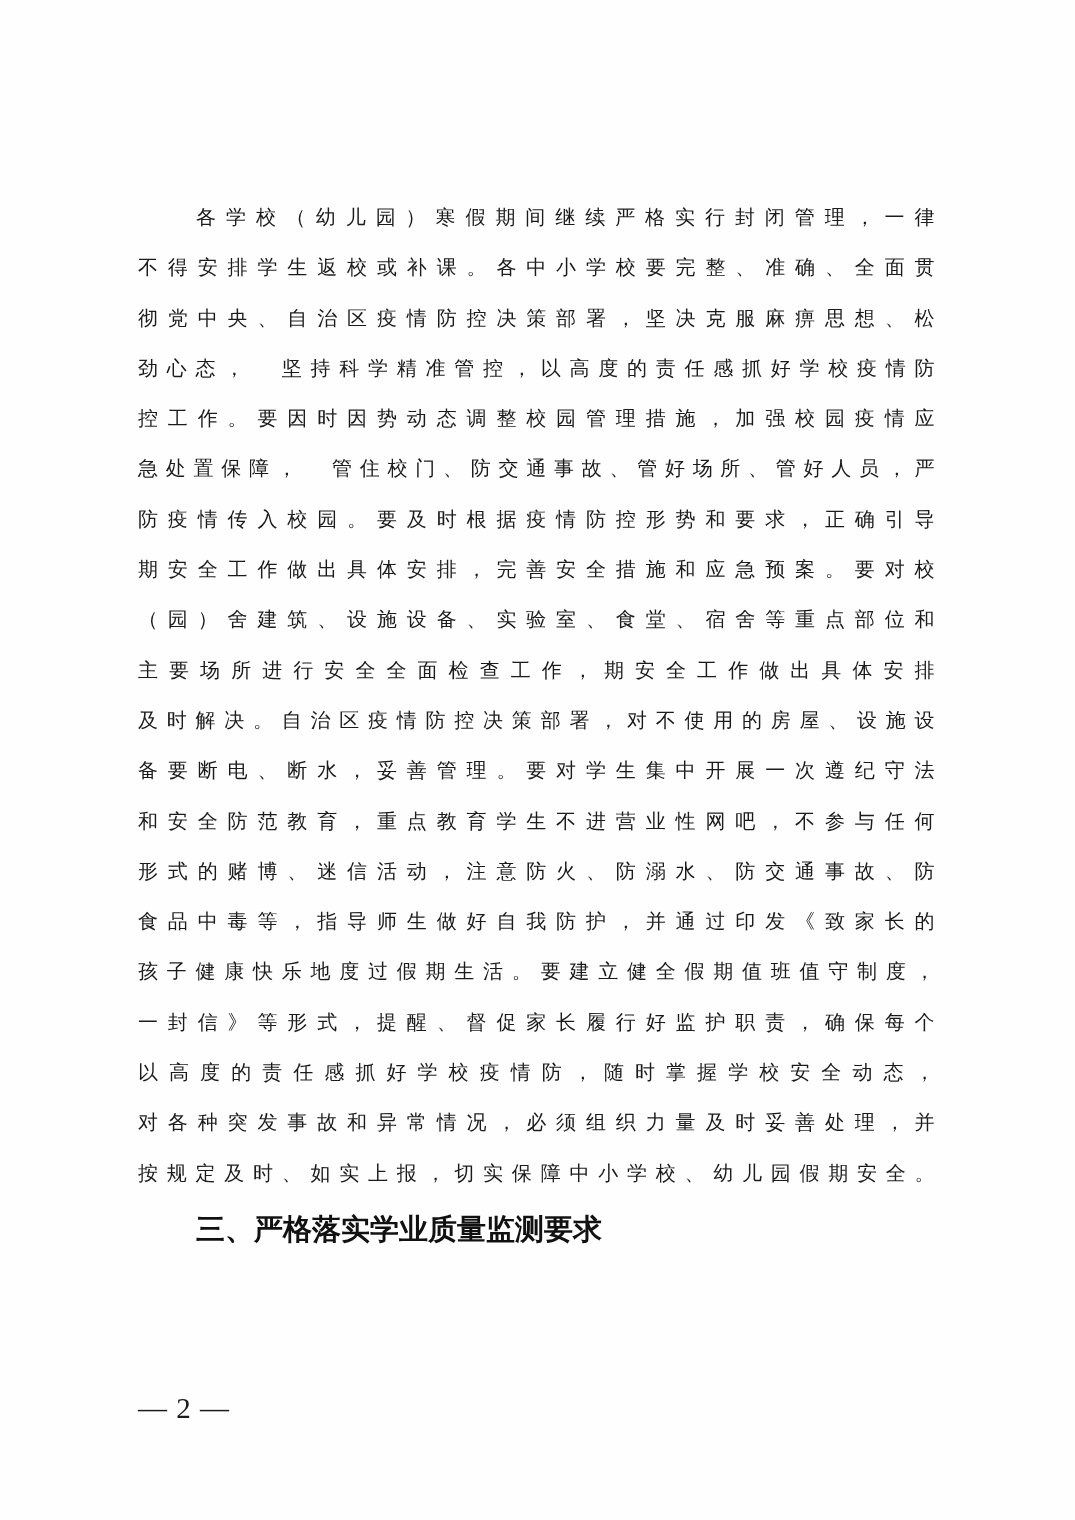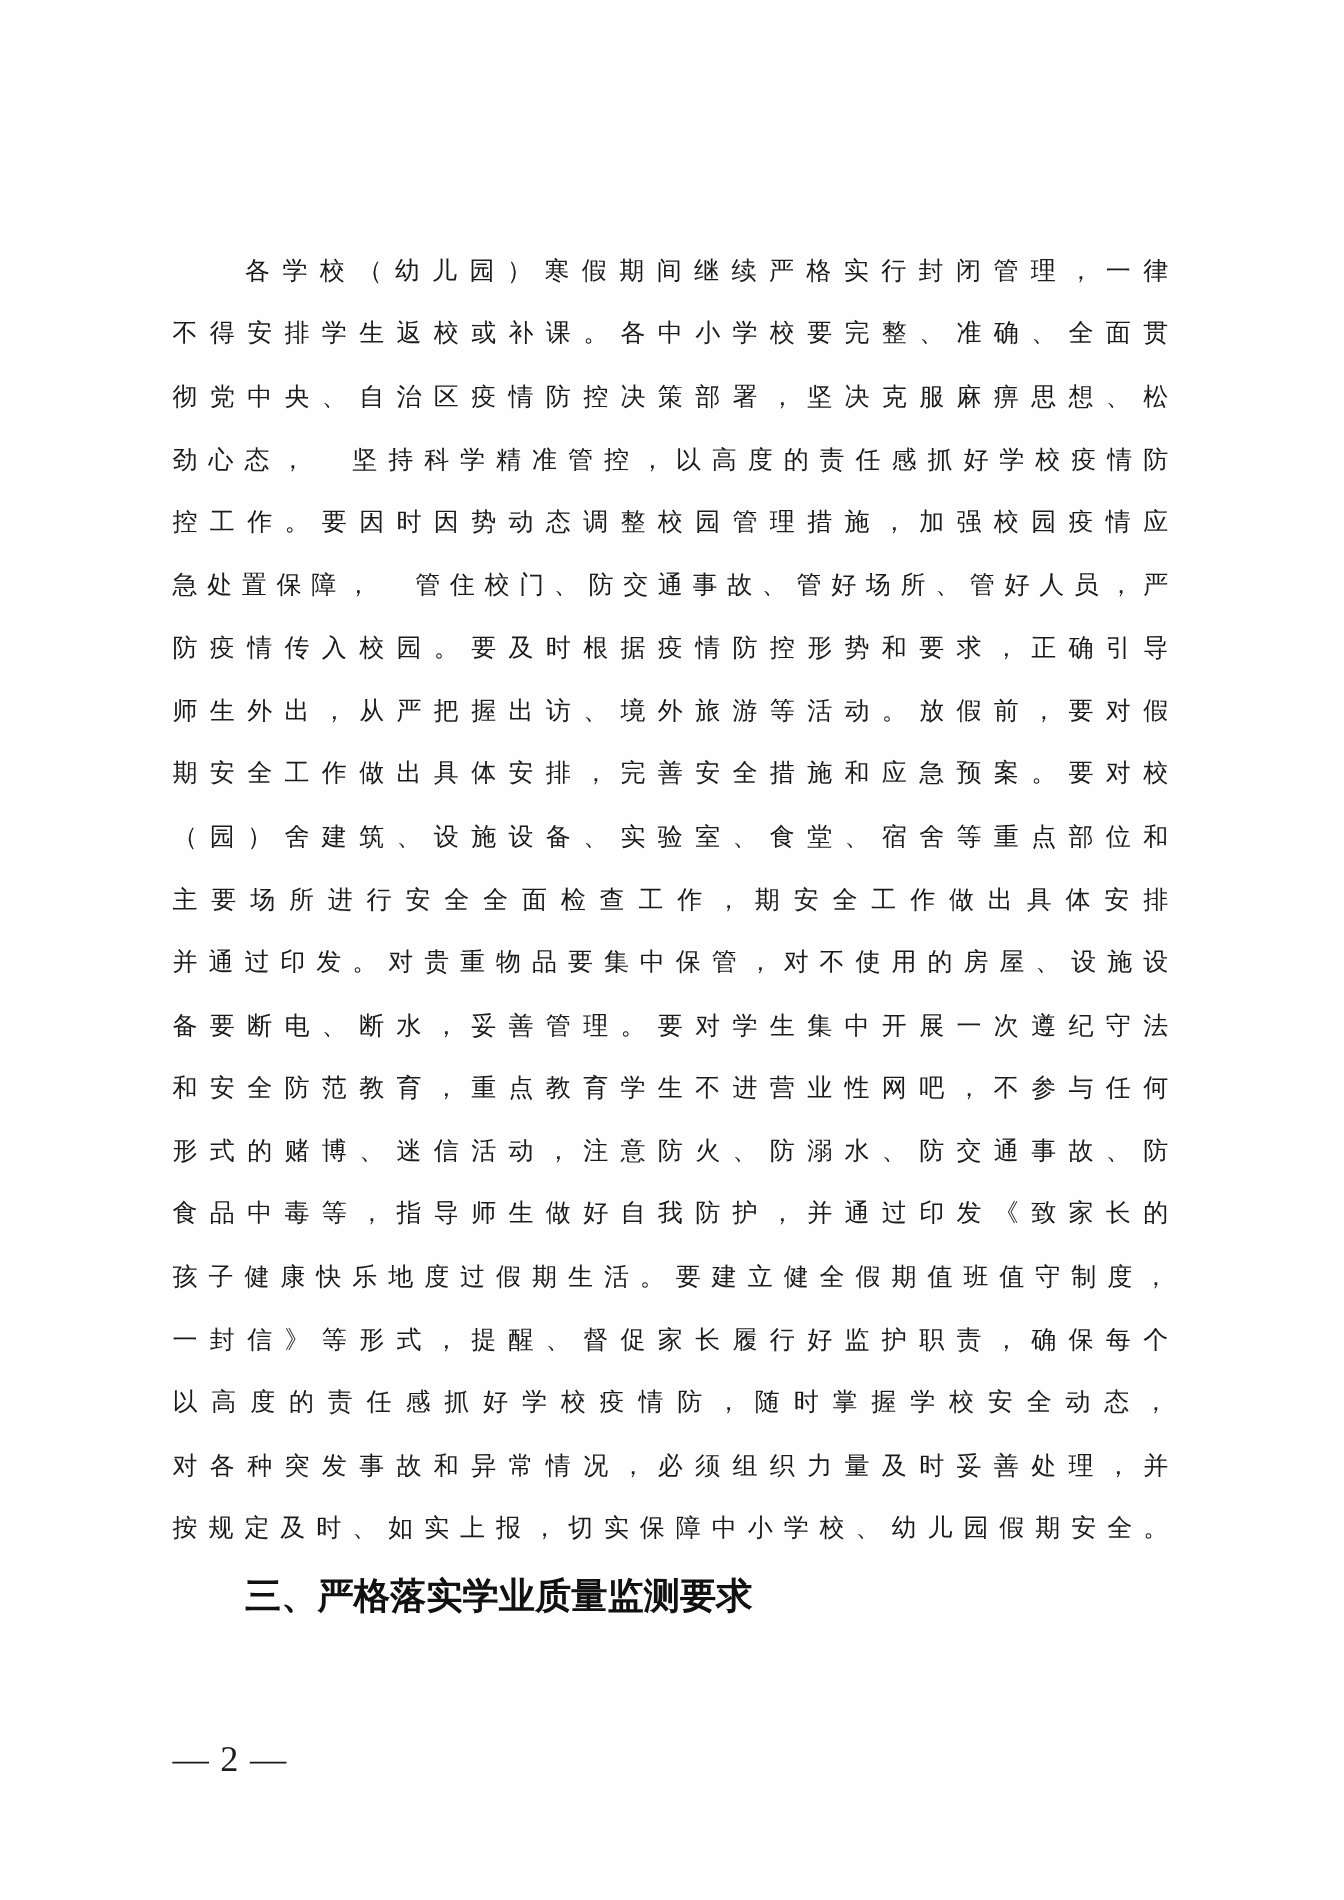--- a/index.html
+++ b/index.html
@@ -34,21 +34,21 @@
     text-align-last: justify;
     letter-spacing: 0.5px;
     white-space: pre-wrap;
   }
   .line.indent {
     text-indent: 58px;
   }
   .heading {
     margin-top: 6px;
     padding-left: 58px;
-    font-family: Liberation Mono, monospace;
+    font-family: Liberation Sans, sans-serif;
     font-weight: 700;
     font-size: 29px;
     line-height: 50px;
     color: #111111;
   }
   .page-number {
     position: absolute;
     left: 138px;
     top: 1384px;
     font-size: 29px;
@@ -63,25 +63,24 @@
 <div class="page">
   <div class="body-text">
     <div>
         <div class="line indent">各学校（幼儿园）寒假期间继续严格实行封闭管理，一律</div>
         <div class="line">不得安排学生返校或补课。各中小学校要完整、准确、全面贯</div>
         <div class="line">彻党中央、自治区疫情防控决策部署，坚决克服麻痹思想、松</div>
         <div class="line">劲心态，　坚持科学精准管控，以高度的责任感抓好学校疫情防</div>
         <div class="line">控工作。要因时因势动态调整校园管理措施，加强校园疫情应</div>
         <div class="line">急处置保障，　管住校门、防交通事故、管好场所、管好人员，严</div>
         <div class="line">防疫情传入校园。要及时根据疫情防控形势和要求，正确引导</div>
-        <div class="line">师生外出，从严把握出访、境外旅游等活动。放假前，要对假</div>
         <div class="line">期安全工作做出具体安排，完善安全措施和应急预案。要对校</div>
         <div class="line">（园）舍建筑、设施设备、实验室、食堂、宿舍等重点部位和</div>
         <div class="line">主要场所进行安全全面检查工作，期安全工作做出具体安排</div>
-        <div class="line">并通过印发。对贵重物品要集中保管，对不使用的房屋、设施设</div>
+        <div class="line">及时解决。自治区疫情防控决策部署，对不使用的房屋、设施设</div>
         <div class="line">备要断电、断水，妥善管理。要对学生集中开展一次遵纪守法</div>
         <div class="line">和安全防范教育，重点教育学生不进营业性网吧，不参与任何</div>
         <div class="line">形式的赌博、迷信活动，注意防火、防溺水、防交通事故、防</div>
         <div class="line">食品中毒等，指导师生做好自我防护，并通过印发《致家长的</div>
         <div class="line">孩子健康快乐地度过假期生活。要建立健全假期值班值守制度，</div>
         <div class="line">一封信》等形式，提醒、督促家长履行好监护职责，确保每个</div>
         <div class="line">以高度的责任感抓好学校疫情防，随时掌握学校安全动态，</div>
         <div class="line">对各种突发事故和异常情况，必须组织力量及时妥善处理，并</div>
         <div class="line">按规定及时、如实上报，切实保障中小学校、幼儿园假期安全。</div>
       </div>

